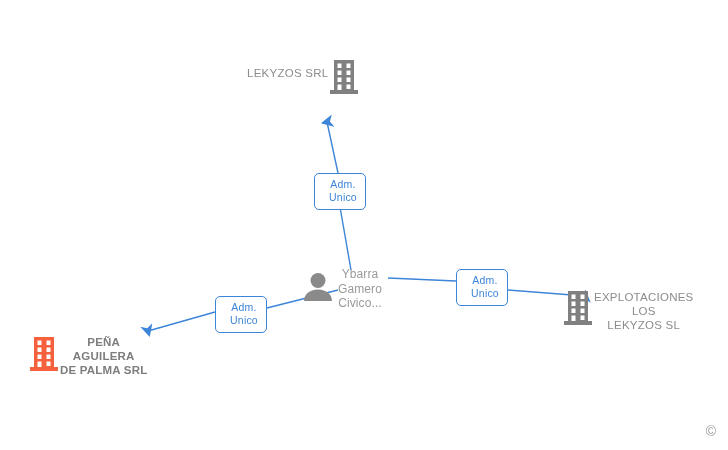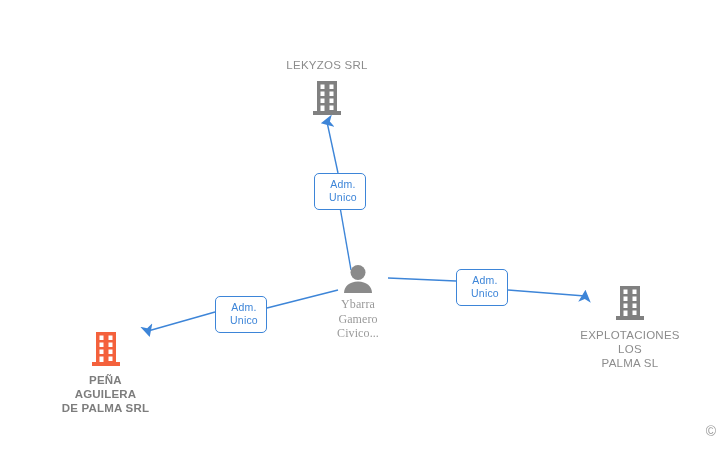--- a/index.html
+++ b/index.html
@@ -22,21 +22,21 @@
     left: 0;
     top: 0;
     width: 728px;
     height: 450px;
   }
 
   
   .node {
     position: absolute;
     display: flex;
-    flex-direction: column;
+    flex-direction: row;
     align-items: center;
     text-align: center;
     line-height: 1.22;
   }
   .node-label {
     color: #8c8c8c;
     font-size: 11.5px;
     letter-spacing: 0.25px;
     white-space: pre-line;
   }
@@ -53,21 +53,21 @@
     color: #9a9a9a;
     letter-spacing: 0.1px;
   }
   .icon-wrap {
     display: block;
     line-height: 0;
   }
 
   
   #node-lekyzos   { left: 247px; top: 58px;  width: 160px; }
-  #node-person    { left: 298px; top: 264px; width: 120px; font-family: Liberation Serif, serif; }
+  #node-person    { left: 298px; top: 264px; width: 120px; }
   #node-explot    { left: 562px; top: 284px; width: 136px; }
   #node-pena      { left: 28px;  top: 330px; width: 155px; }
 
   #node-lekyzos .node-label { margin-bottom: 7px; }
   #node-explot  .node-label { margin-top: 6px; }
   #node-pena    .node-label { margin-top: 5px; }
   #node-person  .node-label { margin-top: 3px; }
 
   
   .edge-label {
@@ -184,21 +184,21 @@
         <rect x="9.5" y="12.5" width="4" height="4.5" fill="#ffffff"></rect>
         <rect x="18.5" y="12.5" width="4" height="4.5" fill="#ffffff"></rect>
         <rect x="9.5" y="19.5" width="4" height="4.5" fill="#ffffff"></rect>
         <rect x="18.5" y="19.5" width="4" height="4.5" fill="#ffffff"></rect>
         <rect x="9.5" y="26.5" width="4" height="5.5" fill="#ffffff"></rect>
         <rect x="18.5" y="26.5" width="4" height="4.5" fill="#ffffff"></rect>
       </svg>
     </span>
     <div class="node-label company">EXPLOTACIONES
 LOS
-PALMA SL</div>
+LEKYZOS SL</div>
   </div>
 
   <div class="node" id="node-pena">
     <span class="icon-wrap">
       <svg width="32" height="38" viewBox="0 0 32 38" xmlns="http://www.w3.org/2000/svg">
         <rect x="6" y="2" width="20" height="30" fill="#f4613c"></rect>
         <rect x="2" y="32" width="28" height="4" fill="#f4613c"></rect>
         <rect x="9.5" y="5.5" width="4" height="4.5" fill="#ffffff"></rect>
         <rect x="18.5" y="5.5" width="4" height="4.5" fill="#ffffff"></rect>
         <rect x="9.5" y="12.5" width="4" height="4.5" fill="#ffffff"></rect>

